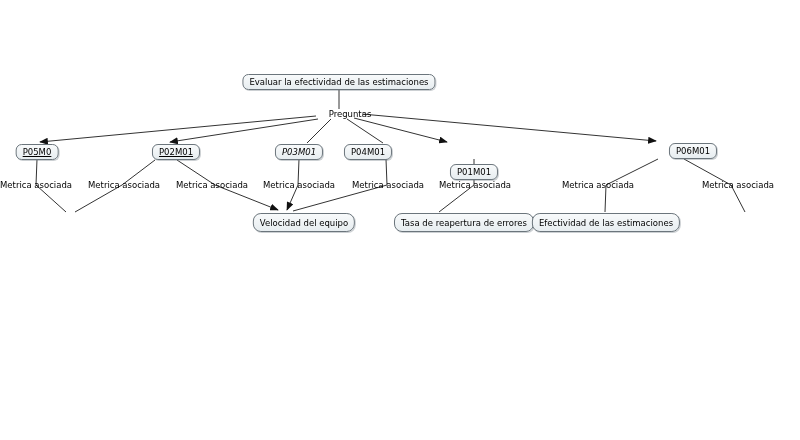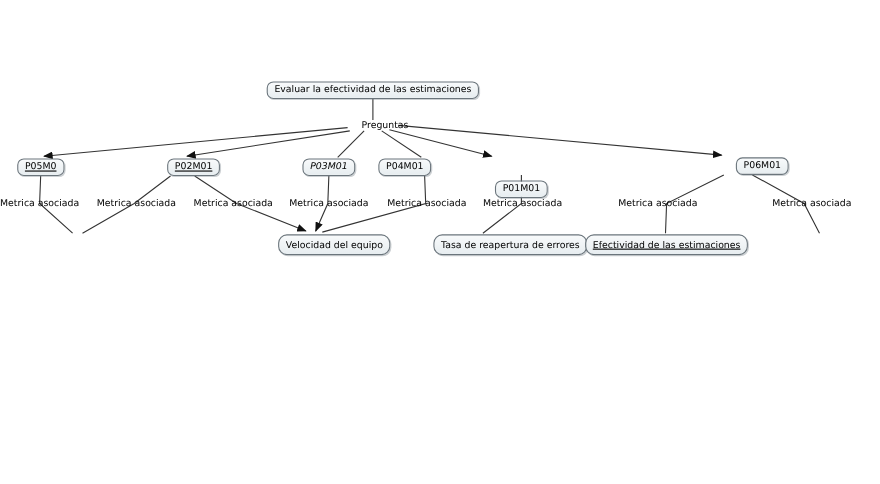--- a/index.html
+++ b/index.html
@@ -102,15 +102,15 @@
   <span class="linklabel" style="left:124px; top:181px;">Metrica asociada</span>
   <span class="linklabel" style="left:212px; top:181px;">Metrica asociada</span>
   <span class="linklabel" style="left:299px; top:181px;">Metrica asociada</span>
   <span class="linklabel" style="left:388px; top:181px;">Metrica asociada</span>
   <span class="linklabel" style="left:475px; top:181px;">Metrica asociada</span>
   <span class="linklabel" style="left:598px; top:181px;">Metrica asociada</span>
   <span class="linklabel" style="left:738px; top:181px;">Metrica asociada</span>
 
   <div class="node metric" style="left:304px; top:213px;">Velocidad del equipo</div>
   <div class="node metric" style="left:450px; top:213px;margin-left:14px;">Tasa de reapertura de errores</div>
-  <div class="node metric" style="left:606px; top:213px;text-decoration:underline;">Efectividad de las estimaciones</div>
+  <div class="node metric" style="left:606px; top:213px;">Efectividad de las estimaciones</div>
 
 </div>
 
 </body></html>

